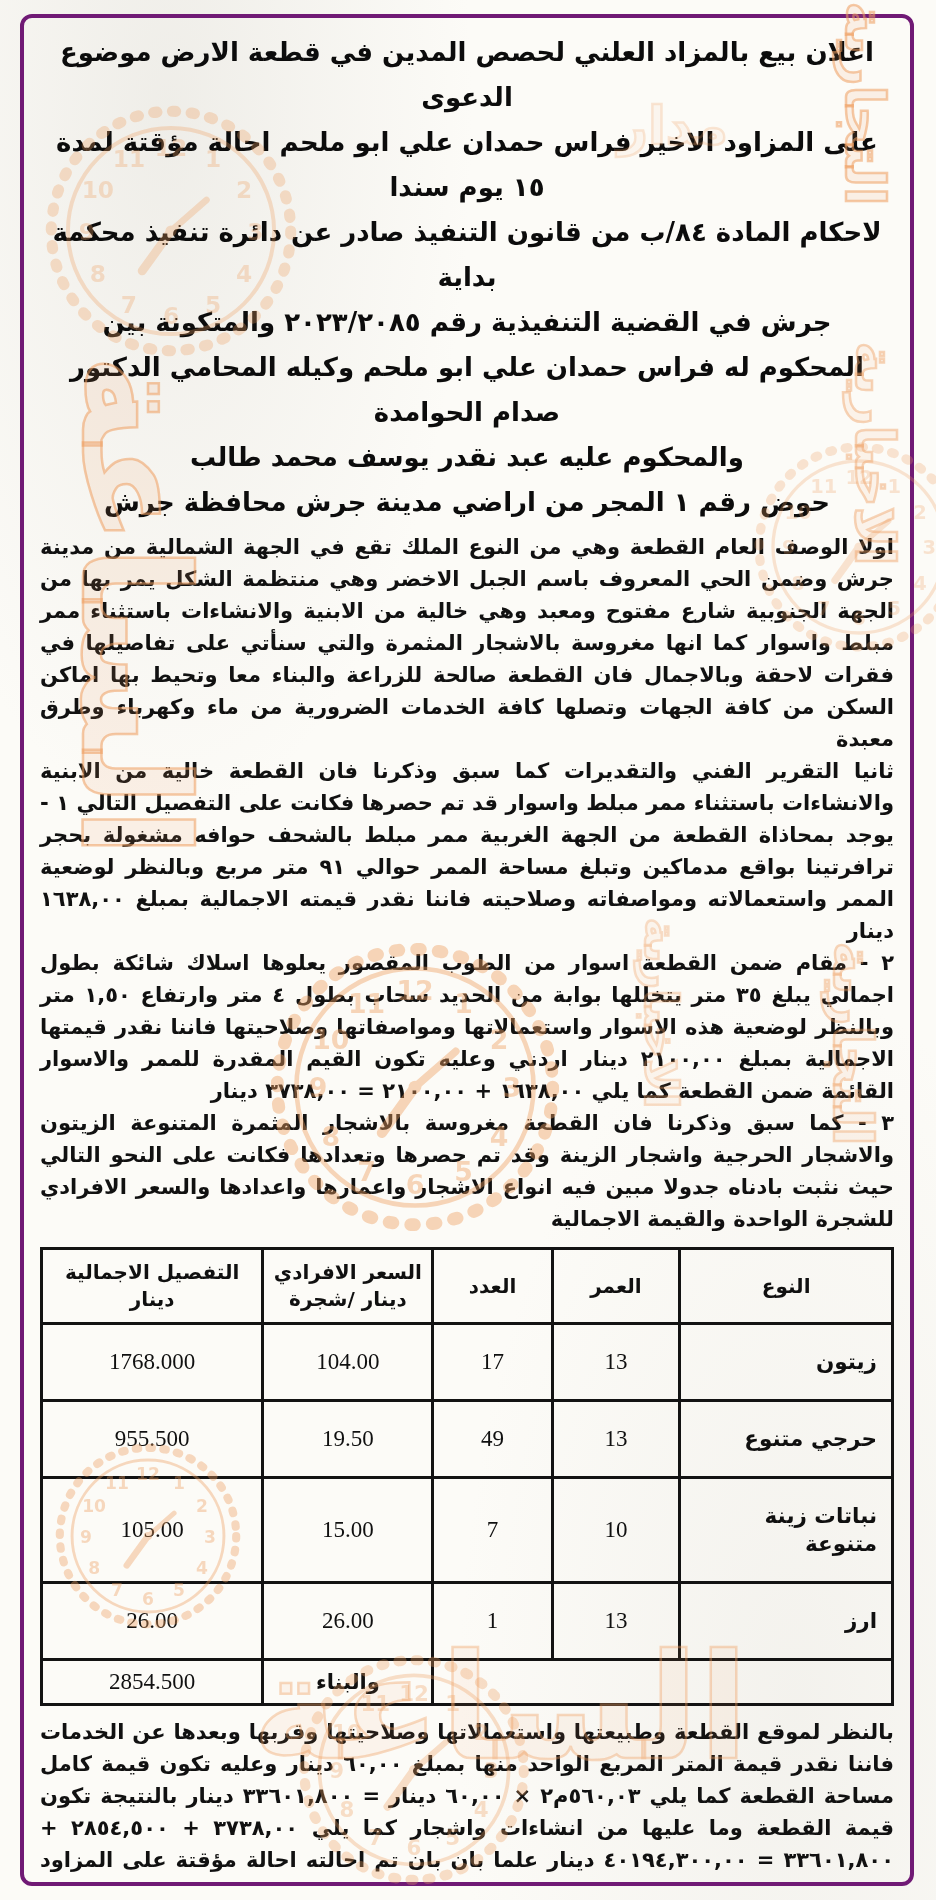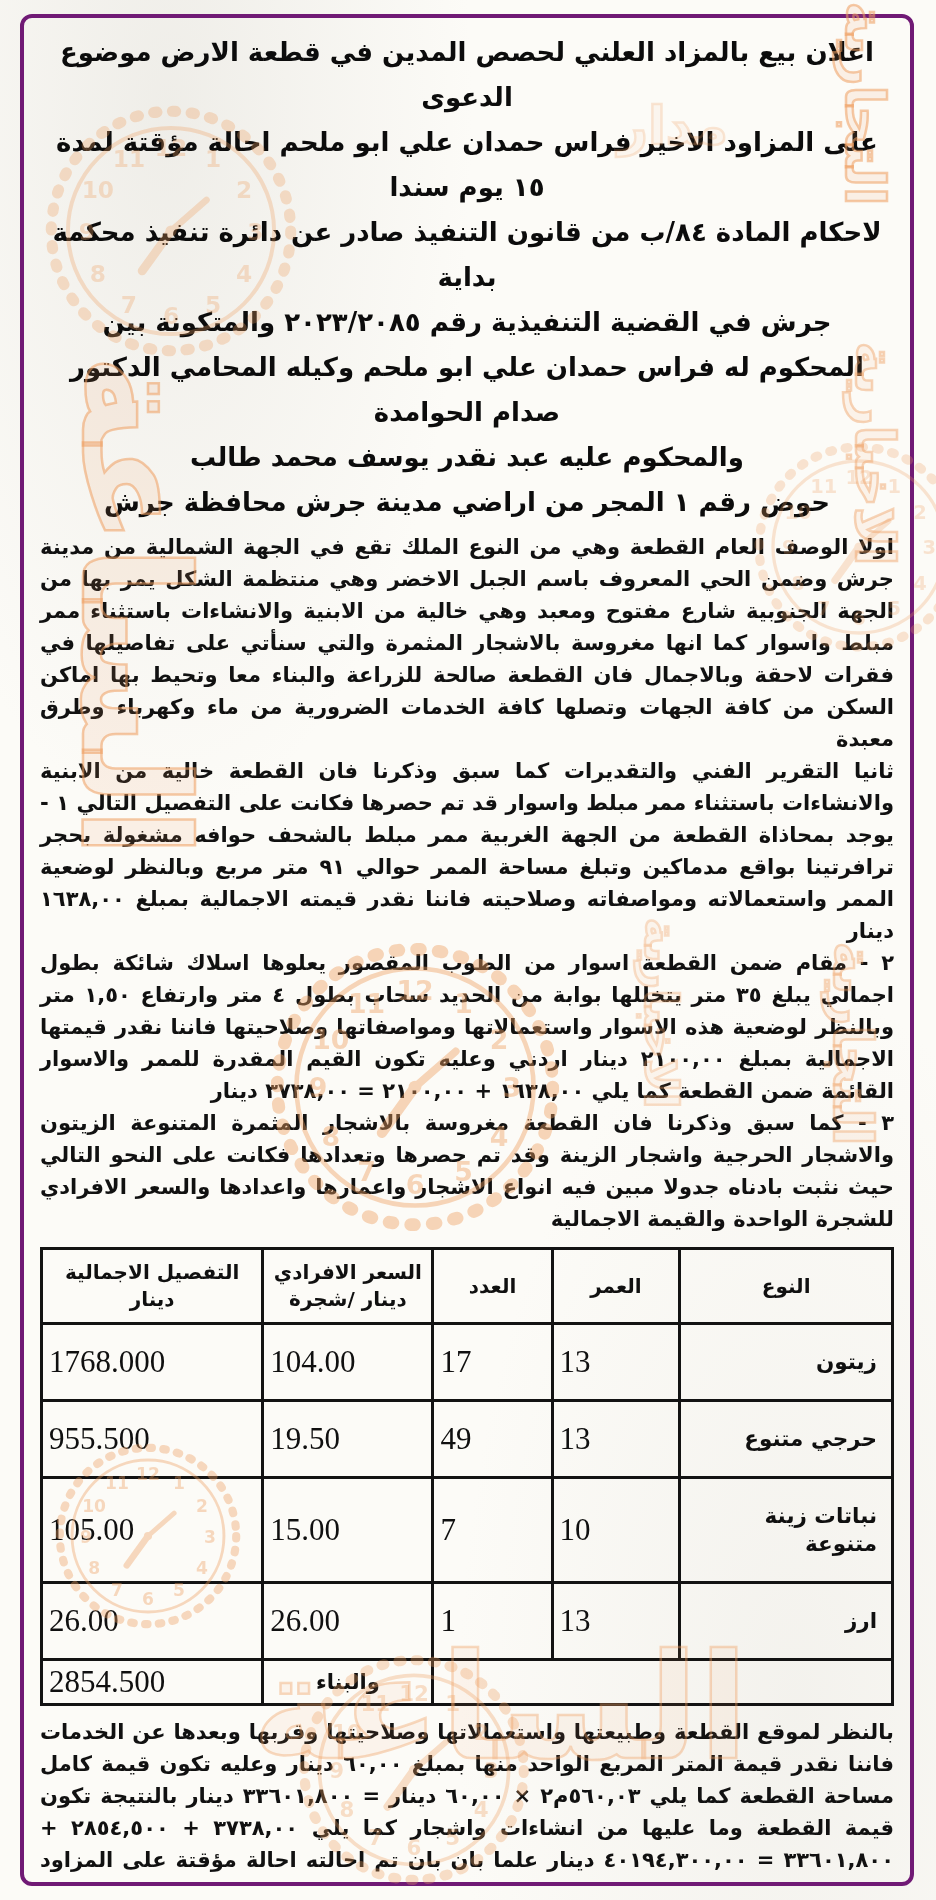--- a/index.html
+++ b/index.html
@@ -34,22 +34,22 @@
   
   table.trees {
     width:100%; border-collapse:collapse; margin:12px 0 10px;
   }
   table.trees th, table.trees td { border:3px solid #131313; }
   table.trees th {
     font-size:20px; font-weight:700; padding:9px 5px; text-align:center;
     line-height:27px;
   }
   td.t-num {
-    text-align:left; font-family:"Liberation Serif","DejaVu Serif",serif;
-    font-size:31px; font-weight:400; padding:1px 6px;
+    text-align:center; font-family:"Liberation Serif","DejaVu Serif",serif;
+    font-size:23px; font-weight:400; padding:1px 6px;
   }
   td.t-type {
     text-align:right; font-size:21.5px; font-weight:700; padding:23px 14px;
     line-height:28px;
   }
   td.t-total-label { text-align:center; font-size:21px; font-weight:700; padding:9px 6px; }
   td.t-spacer { background:transparent; }
 
   
   .watermark-layer {

